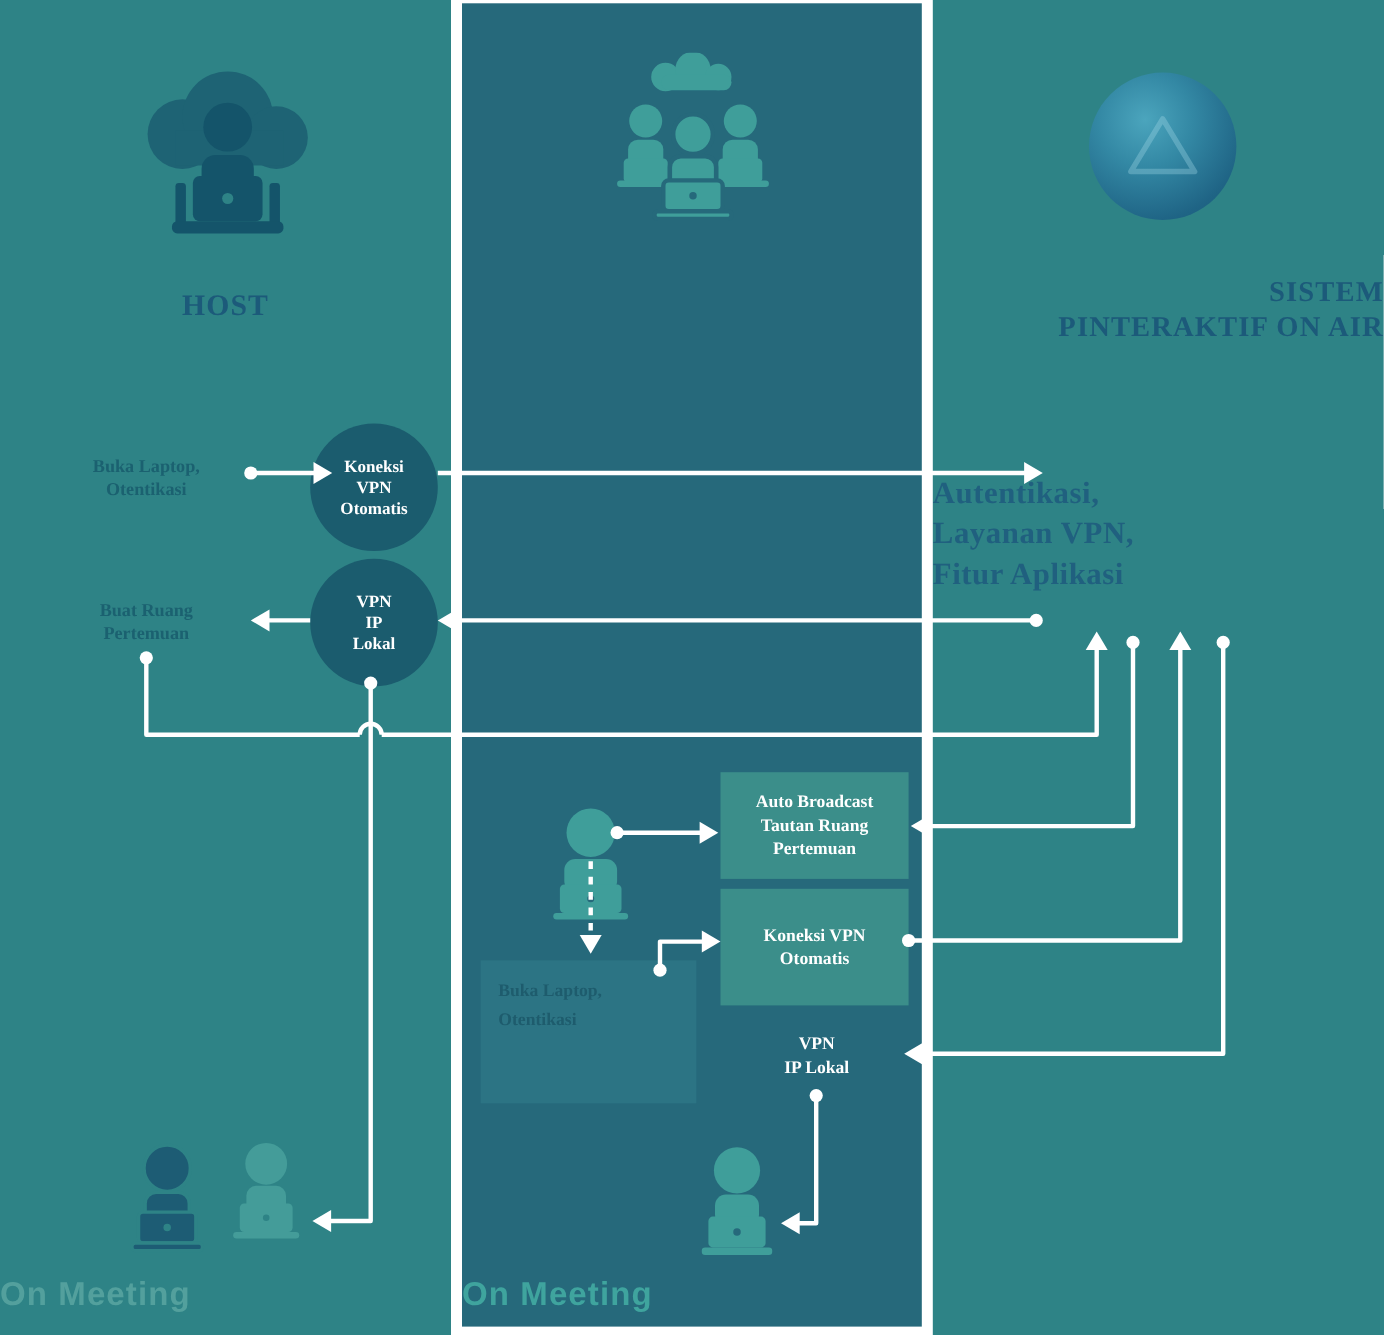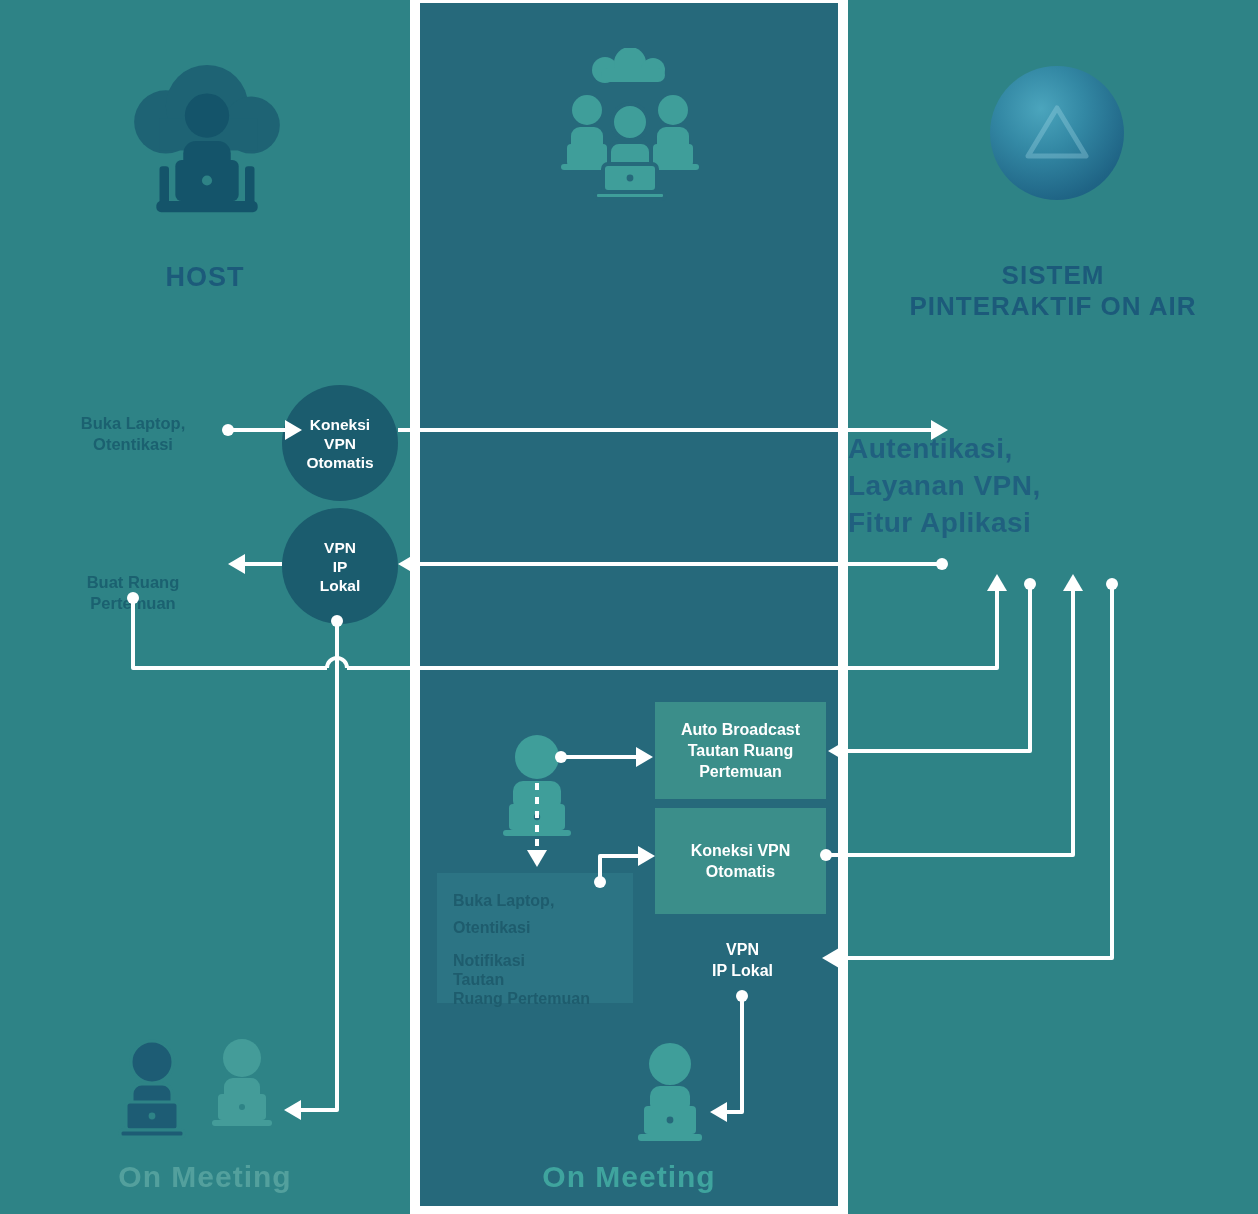--- a/index.html
+++ b/index.html
@@ -5,21 +5,21 @@
   html,body{margin:0;padding:0;}
   body{
     width:1258px;height:1214px;position:relative;background:#ffffff;
     font-family:"Liberation Sans", sans-serif;overflow:hidden;
   }
   .col{position:absolute;top:0;}
   .col-left{left:0;width:410px;height:1214px;background:var(--left_bg,#2e8386);}
   .col-mid{left:420px;top:3px;width:418px;height:1203px;background:var(--mid_bg,#26697b);}
   .col-right{left:848px;width:410px;height:1214px;background:var(--left_bg,#2e8386);}
   .abs{position:absolute;}
-  .pre{white-space:pre-line;}
+  .pre{white-space:pre-line;font-family:Liberation Serif, serif;}
   .heading{
     color:var(--heading,#1c5a7a);font-weight:bold;text-align:center;
     font-size:27px;letter-spacing:1px;line-height:31px;
   }
   .services{
     color:var(--services,#20607f);text-align:left;font-size:28px;
     line-height:37px;font-weight:600;letter-spacing:.5px;
   }
   .sublabel{
     color:var(--subtext,#1b6170);text-align:center;font-size:16.5px;line-height:21px;font-weight:600;
@@ -34,21 +34,21 @@
     text-align:center;color:#ffffff;font-size:16px;line-height:21px;font-weight:600;
   }
   .notify{
     background:var(--notify_bg,#2c7484);color:var(--notify_text,#1e5c6d);
     padding:14px 16px;box-sizing:border-box;font-size:16px;font-weight:600;
   }
   .notify .p1{line-height:27px;margin:0 0 10px 0;}
   .notify .p2{line-height:19px;margin:0;}
   .iplabel{color:#ffffff;font-size:16px;line-height:21px;font-weight:600;text-align:center;}
   .footer{
-    font-weight:bold;font-size:30px;text-align:center;letter-spacing:1px;
+    font-weight:bold;font-size:30px;text-align:left;letter-spacing:1px;
   }
   .footer-left{color:var(--footer_left,#5da8a3);opacity:.8;}
   .footer-mid{color:var(--footer_mid,#3fa49e);}
   .sphere{
     width:134px;height:134px;border-radius:50%;
     background:radial-gradient(circle at 38% 32%, #4ba5bd 0%, #3388a4 35%, #1f6485 75%, #1a5a7a 100%);
     display:flex;align-items:center;justify-content:center;
   }
   svg{display:block;}
   #connectors{position:absolute;left:0;top:0;pointer-events:none;z-index:50;}
@@ -86,21 +86,21 @@
 Otentikasi</div>
 
 <div class="abs circle pre" style="left:282px;top:385px;">Koneksi
 VPN
 Otomatis</div>
 
 <div class="abs circle pre" style="left:282px;top:508px;">VPN
 IP
 Lokal</div>
 
-<div class="abs sublabel pre" style="left:38px;top:572px;width:190px;">Buat Ruang
+<div class="abs sublabel pre" style="left:38px;top:544px;width:190px;">Buat Ruang
 Pertemuan</div>
 
 <div class="abs" style="left:100px;top:1032px;">
   <svg width="200" height="128" viewBox="0 0 200 128">
     <g fill="#4aa39e" opacity="0.8">
       <circle cx="242" cy="26" r="19"></circle>
       <circle cx="142" cy="26" r="19"></circle>
       <rect x="124" y="46" width="36" height="26" rx="9"></rect>
       <rect x="118" y="62" width="48" height="26" rx="4"></rect>
       <rect x="112" y="88" width="60" height="6" rx="3"></rect>
@@ -159,23 +159,20 @@
 <div class="abs mbox pre" style="left:655px;top:702px;width:171px;height:97px;">Auto Broadcast
 Tautan Ruang
 Pertemuan</div>
 
 <div class="abs mbox pre" style="left:655px;top:808px;width:171px;height:106px;">Koneksi VPN
 Otomatis</div>
 
 <div class="abs notify" style="left:437px;top:873px;width:196px;height:130px;">
   <p class="p1 pre">Buka Laptop,
 Otentikasi</p>
-  <p class="p2 pre">Notifikasi
-Tautan
-Ruang Pertemuan</p>
 </div>
 
 <div class="abs iplabel pre" style="left:680px;top:939px;width:125px;">VPN
 IP Lokal</div>
 
 <div class="abs" style="left:622px;top:1038px;">
   <svg width="100" height="112" viewBox="0 0 100 112">
     <g fill="#3f9e9a">
       <circle cx="48" cy="26" r="21"></circle>
       <rect x="28" y="48" width="40" height="28" rx="10"></rect>
@@ -187,21 +184,21 @@
 </div>
 
 <div class="abs footer footer-mid" style="left:420px;top:1160px;width:418px;">On Meeting</div>
 
 <div class="abs sphere" style="left:990px;top:66px;">
   <svg width="134" height="134" viewBox="0 0 134 134">
     <path d="M67 42 L96 90 L38 90 Z" fill="none" stroke="rgba(160,215,230,0.35)" stroke-width="5" stroke-linejoin="round"></path>
   </svg>
 </div>
 
-<div class="abs heading pre" style="left:848px;top:260px;width:410px;font-size:26px;">SISTEM
+<div class="abs heading pre" style="left:848px;top:250px;width:410px;font-size:26px;text-align:right;">SISTEM
 PINTERAKTIF ON AIR</div>
 
 <div class="abs services pre" style="left:848px;top:430px;width:410px;">Autentikasi,
 Layanan VPN,
 Fitur Aplikasi</div>
 
 <svg id="connectors" width="1258" height="1214" viewBox="0 0 1258 1214">
   <g stroke="#ffffff" stroke-width="4" fill="none" stroke-linejoin="round">
 
     <line x1="228" y1="430" x2="287" y2="430"></line>

